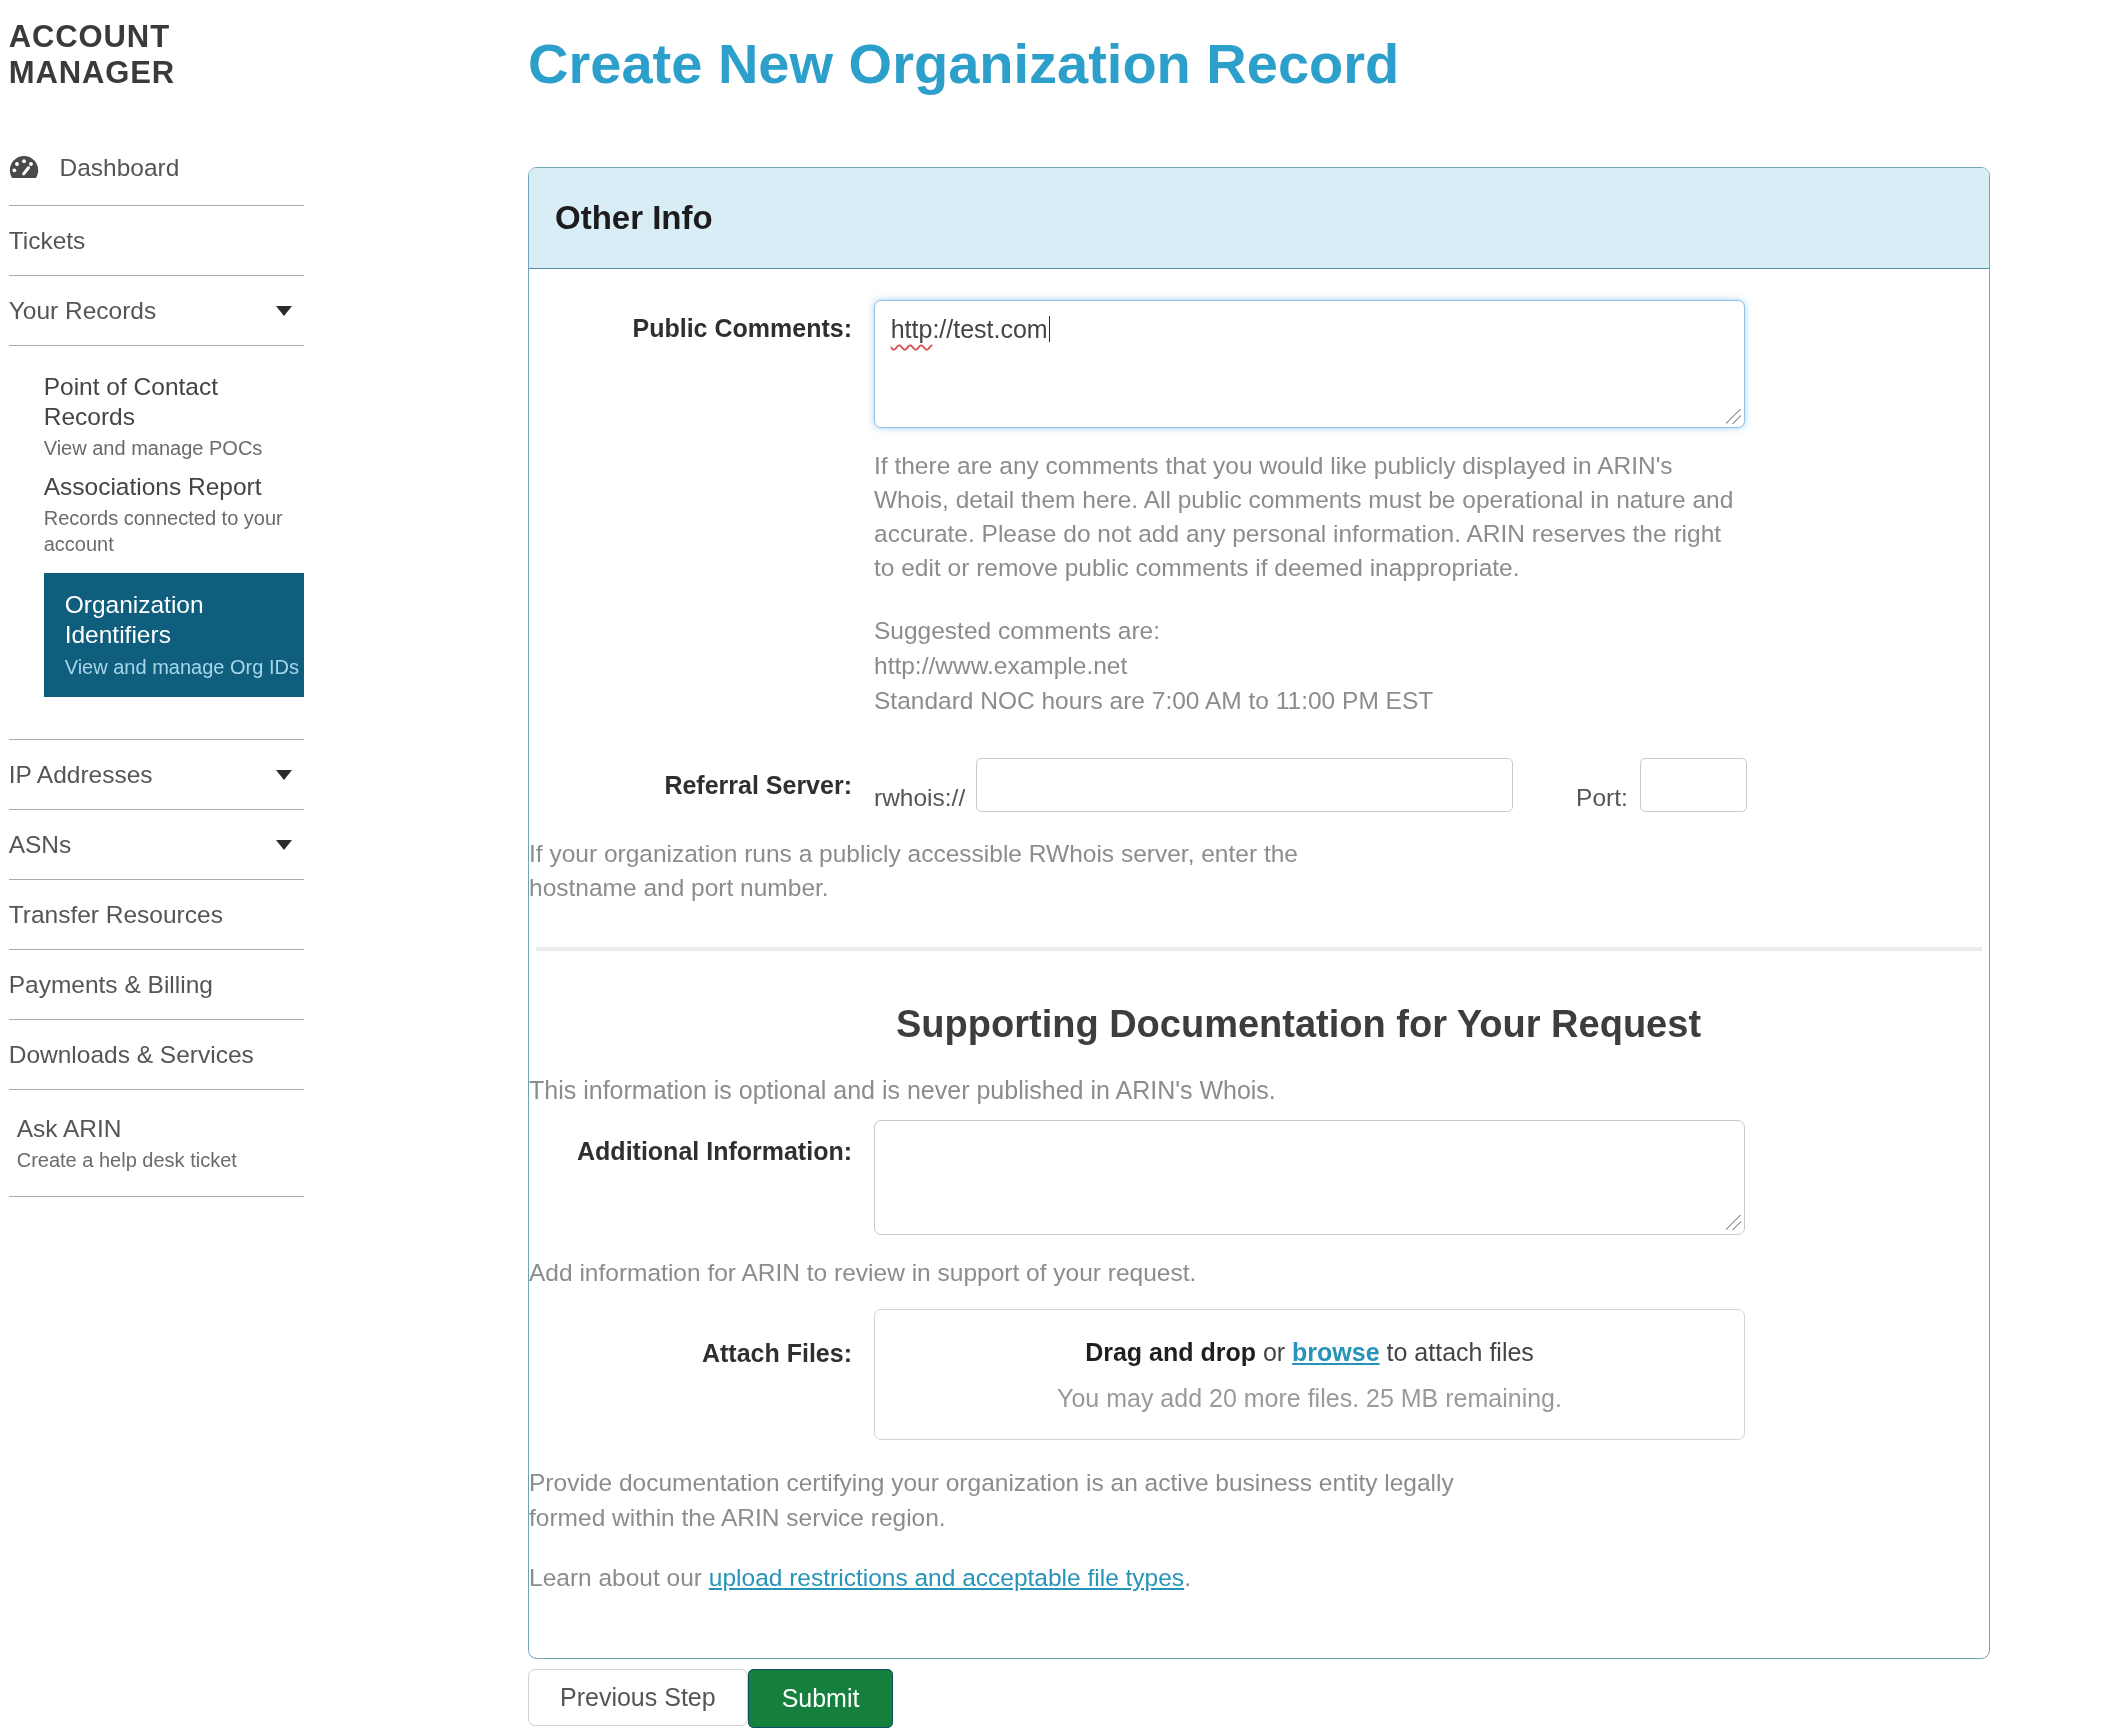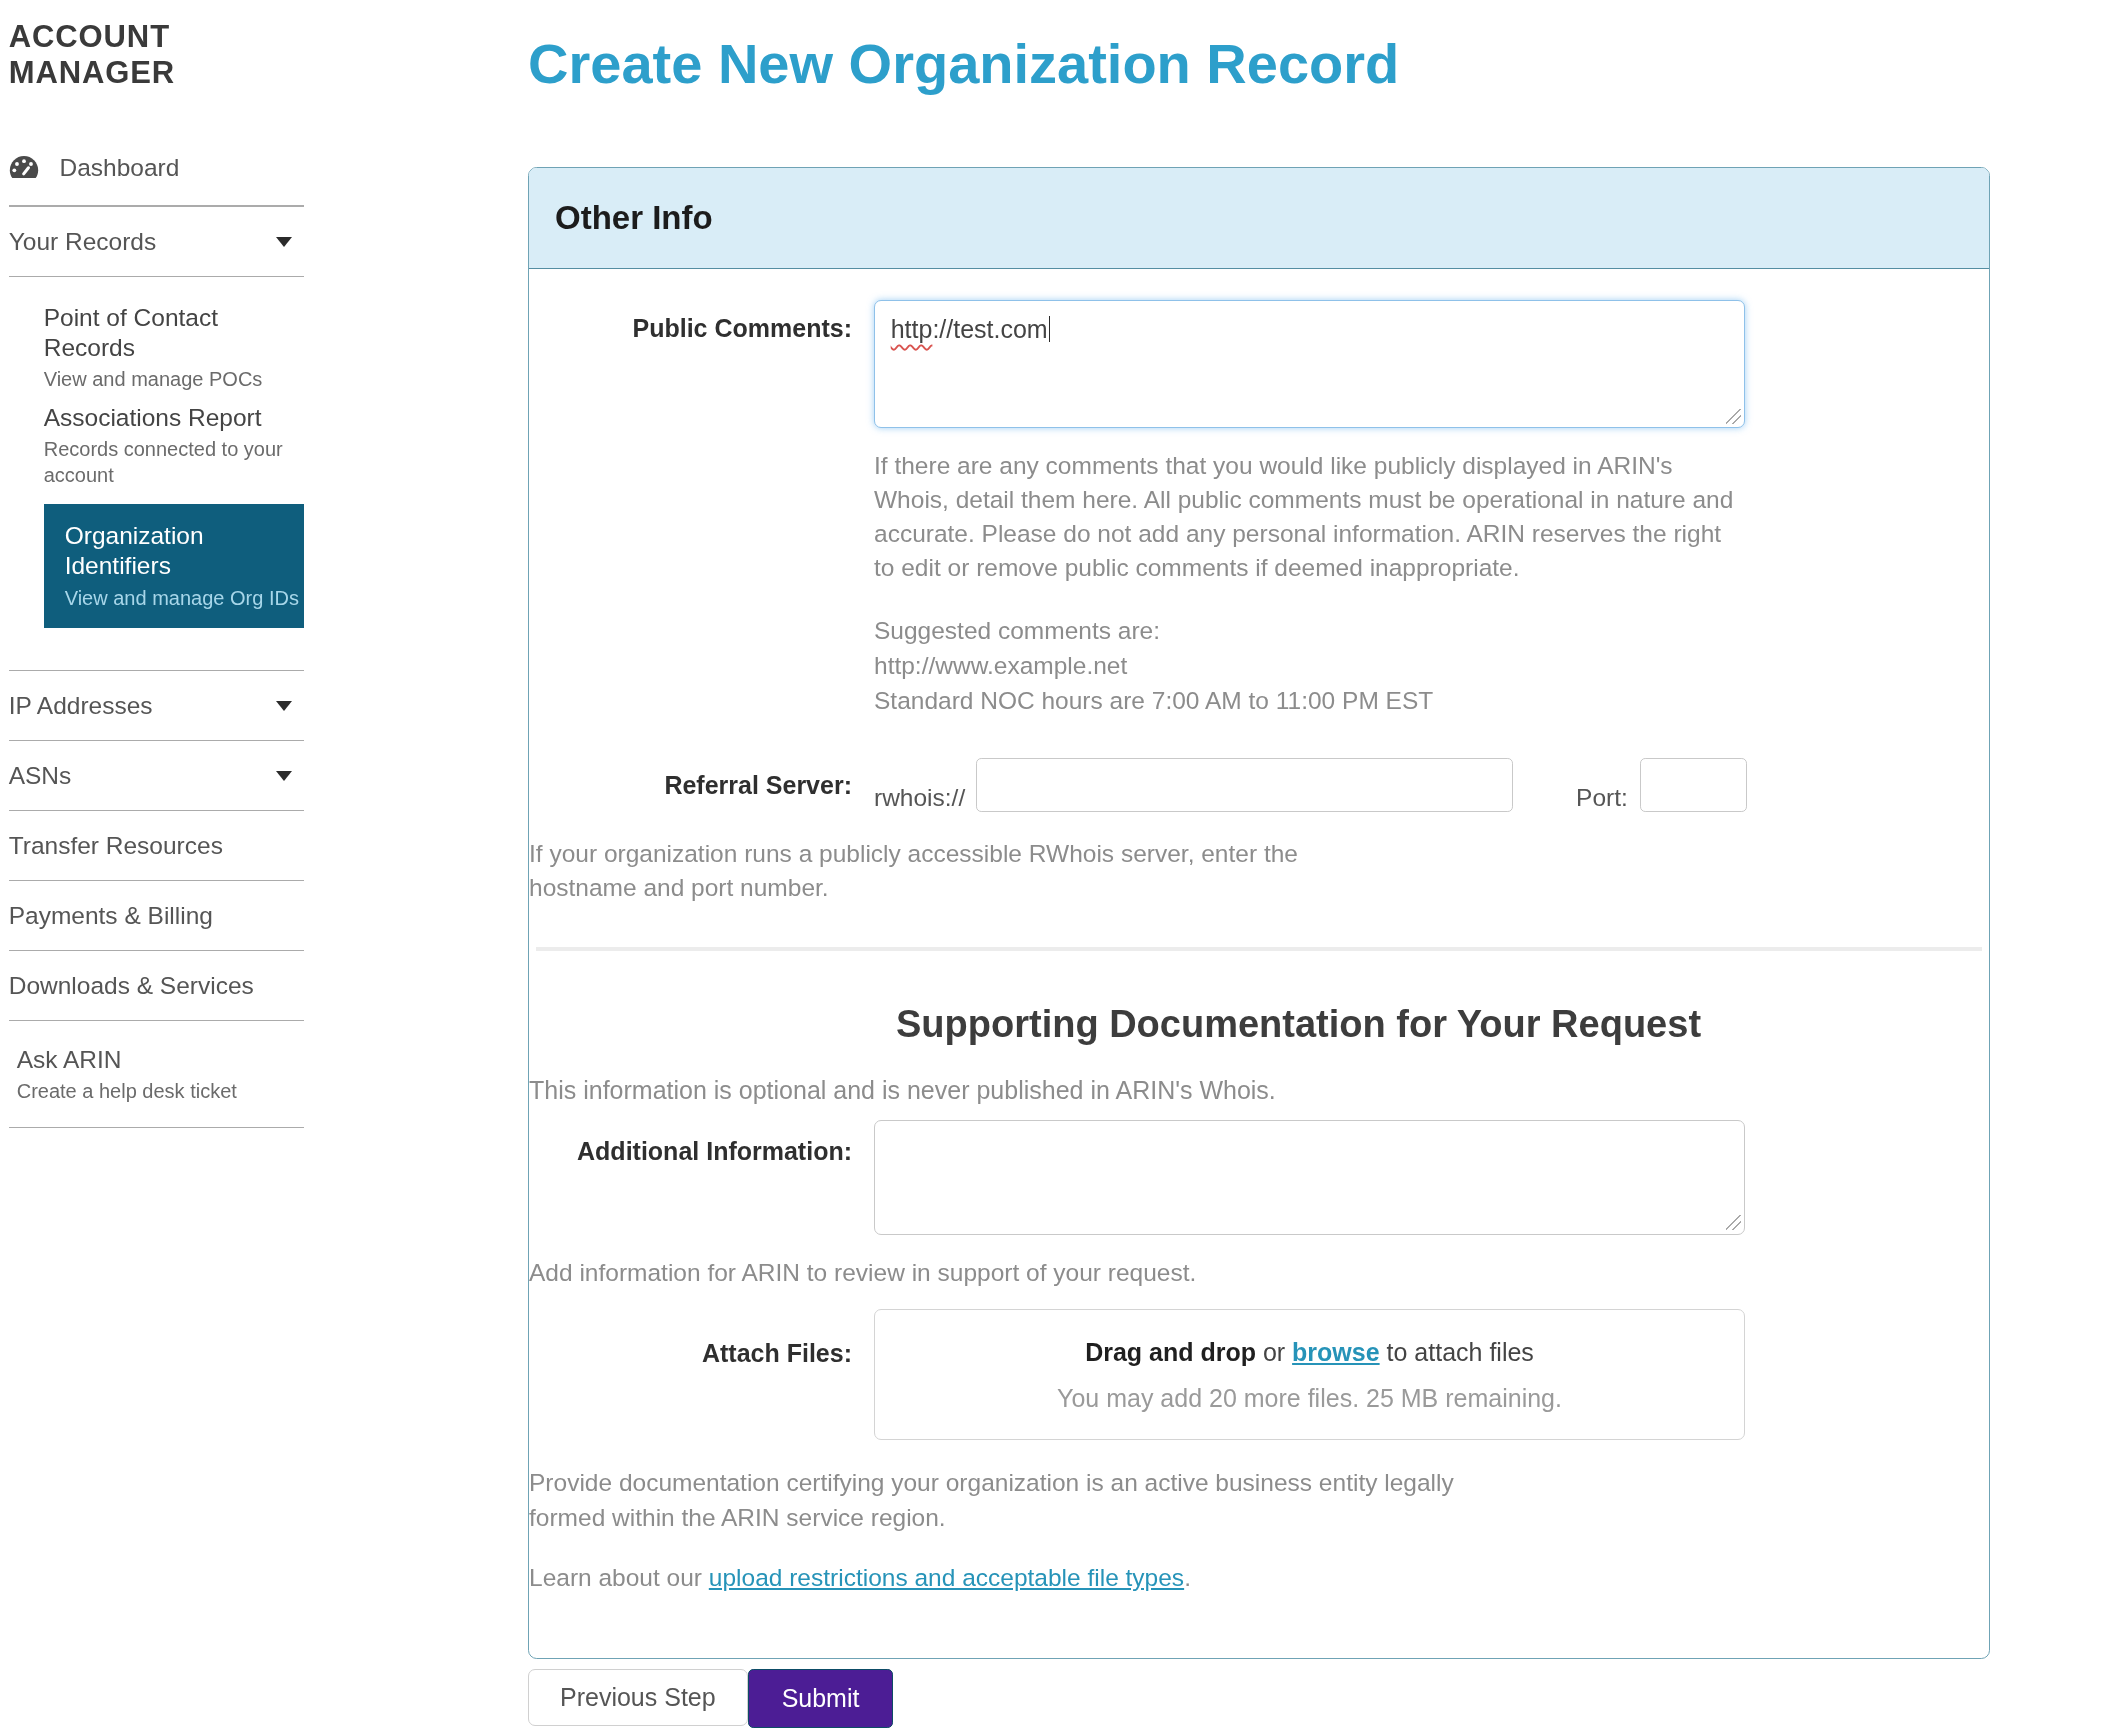--- a/index.html
+++ b/index.html
@@ -58,21 +58,21 @@
         text-align:center;padding:28px 8.7px 26px 8.7px;}
   .dz-line1{font-size:25px;color:#444;}
   .dz-line1 b{color:#1f1f1f;}
   .dz-line2{font-size:25px;color:#9a9a9a;margin-top:17.5px;}
   a.teal-link{color:#2693B8;text-decoration:underline;cursor:pointer;}
   a.teal-link.bold{font-weight:700;}
 
   .actions{display:flex;justify-content:flex-start;align-items:flex-start;width:1462px;margin-top:10.5px;}
   .btn-prev{background:#fff;border:1.7px solid #d0d0d0;border-radius:7px;color:#555;
         font-size:25px;padding:13px 31px;font-family:"Liberation Sans",sans-serif;cursor:pointer;}
-  .btn-submit{background:#4c1d95;border:0.9px solid #0d4c66;border-radius:5.2px;color:#fff;
+  .btn-submit{background:#15803d;border:0.9px solid #0d4c66;border-radius:5.2px;color:#fff;
         font-size:25px;padding:14px 33px;font-family:"Liberation Sans",sans-serif;cursor:pointer;}
 </style>
 </head>
 <body>
 
 <div class="screen">
 
   <aside class="sidebar">
     <div class="app-title">ACCOUNT MANAGER</div>
 
@@ -84,20 +84,23 @@
           <circle cx="9.6" cy="10.6" r="2.3" fill="#fff"></circle>
           <circle cx="26.4" cy="10.6" r="2.3" fill="#fff"></circle>
           <circle cx="6.4" cy="18.2" r="2.3" fill="#fff"></circle>
           <rect x="16.2" y="11.5" width="3.6" height="13" rx="1.8" fill="#fff" transform="rotate(38 18 22)"></rect>
         </svg>
       </span>
       <span>Dashboard</span>
     </div>
     <hr class="divider">
 
+    <div class="nav-item">
+      <span>Tickets</span>
+    </div>
     <hr class="divider">
 
     <div class="nav-item">
       <span>Your Records</span>
       <span class="caret"></span>
     </div>
     <hr class="divider">
 
     <div class="sub-group">
       <div class="sub-item">

